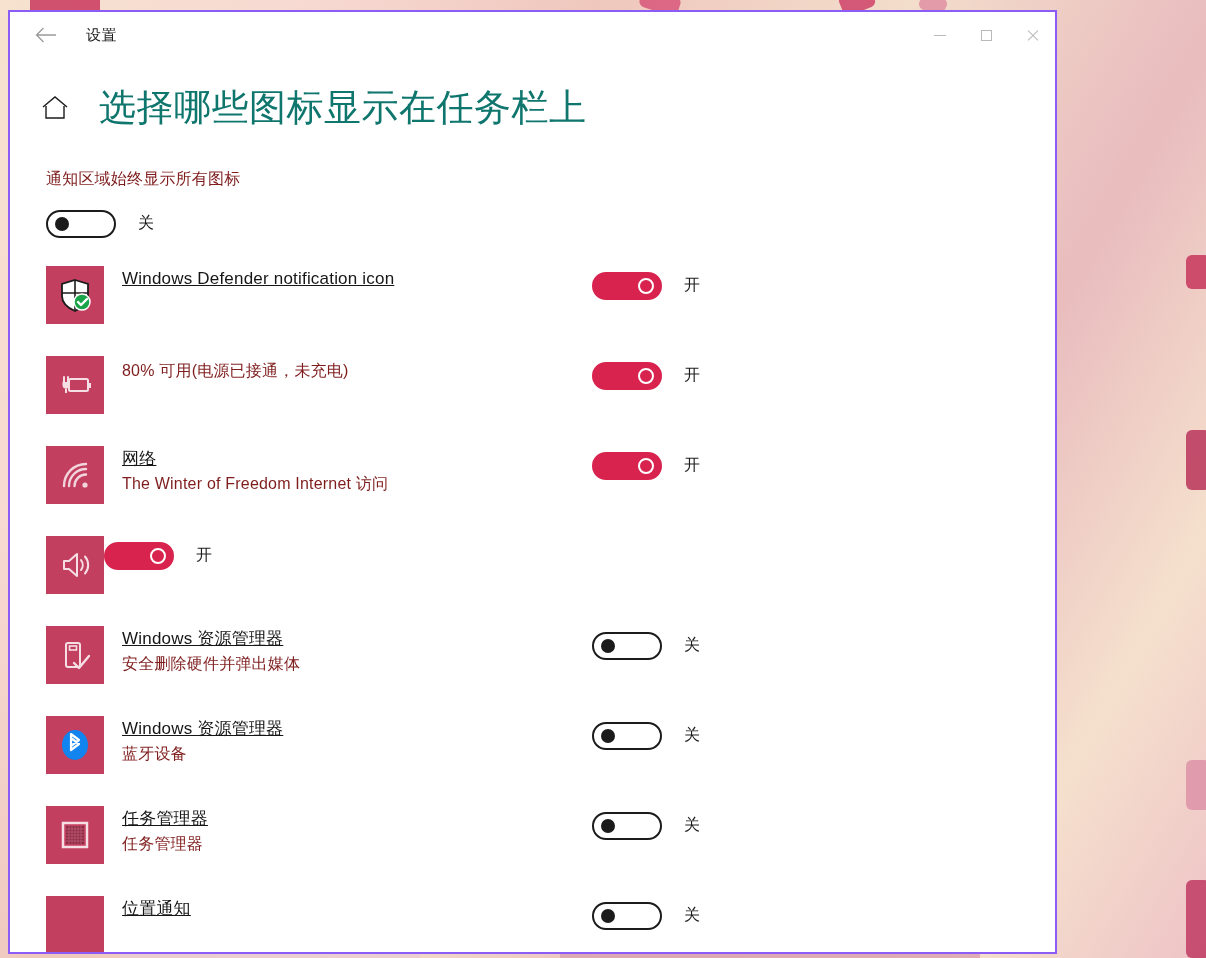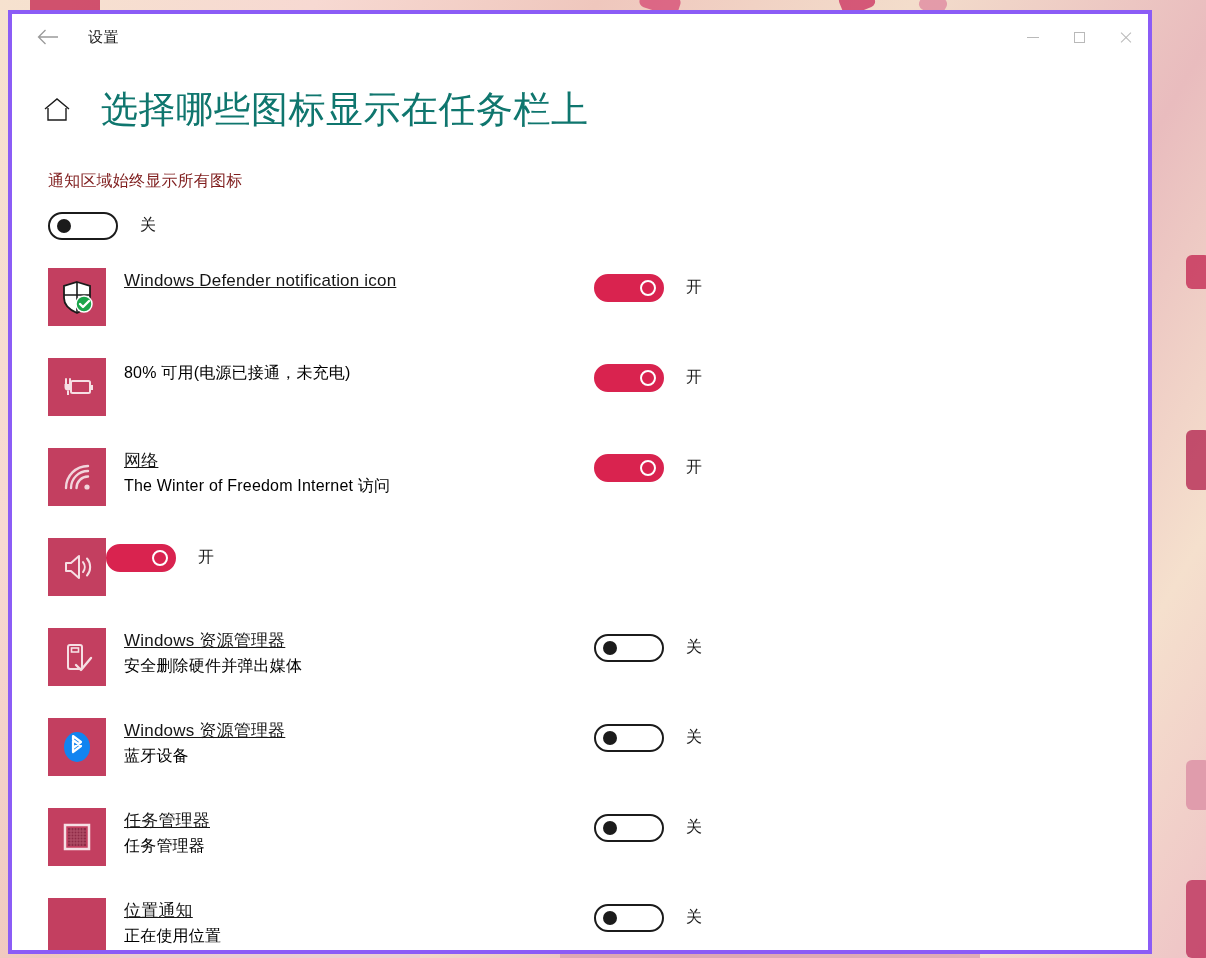--- a/index.html
+++ b/index.html
@@ -22,23 +22,23 @@
   .ws6 { left: 1186px; top: 430px; width: 24px; height: 60px; background: #b8345a; }
   .ws7 { left: 1186px; top: 760px; width: 24px; height: 50px; background: #dd93a7; }
   .ws8 { left: 1186px; top: 880px; width: 24px; height: 78px; background: #c03a62; }
   .ws9 { left: 120px; top: 944px; width: 300px; height: 20px; background: #e9cdd3; }
   .ws10{ left: 560px; top: 946px; width: 420px; height: 18px; background: #dba3b2; }
 
   
   .window {
     position: absolute;
     left: 8px; top: 10px;
-    width: 1144px; height: 944px;
+    width: 1049px; height: 944px;
     background: #ffffff;
-    border: 4px solid #8b5cf6;
+    border: 2px solid #8b5cf6;
     overflow: hidden;
   }
 
   
   .titlebar {
     height: 46px;
     display: flex;
     align-items: center;
     background: #ffffff;
     position: relative;
@@ -177,21 +177,21 @@
   }
   .row-title {
     font-size: 17px;
     color: #161616;
     line-height: 1.35;
     letter-spacing: .2px;
     text-decoration: underline;
   }
   .row-sub {
     font-size: 16px;
-    color: #000000;
+    color: #7f1d1d;
     line-height: 1.4;
     margin-top: 2px;
     letter-spacing: .2px;
   }
   .row-switch {
     display: flex;
     align-items: center;
     padding-top: 8px;
     margin-left: 0;
   }
@@ -389,21 +389,20 @@
           </div>
           <span class="switch-state">关</span>
         </div>
       </div>
       <div class="icon-row">
         <div class="row-icon" style="background: rgb(195, 63, 96);">
           <svg width="40" height="40" viewBox="0 0 40 40"></svg>
         </div>
         <div class="row-text">
           <div class="row-title">位置通知</div>
-          <div class="row-sub">正在使用位置</div>
         </div>
         <div class="row-switch">
           <div class="switch off">
             <span class="knob"></span>
           </div>
           <span class="switch-state">关</span>
         </div>
       </div>
     </div>
 

